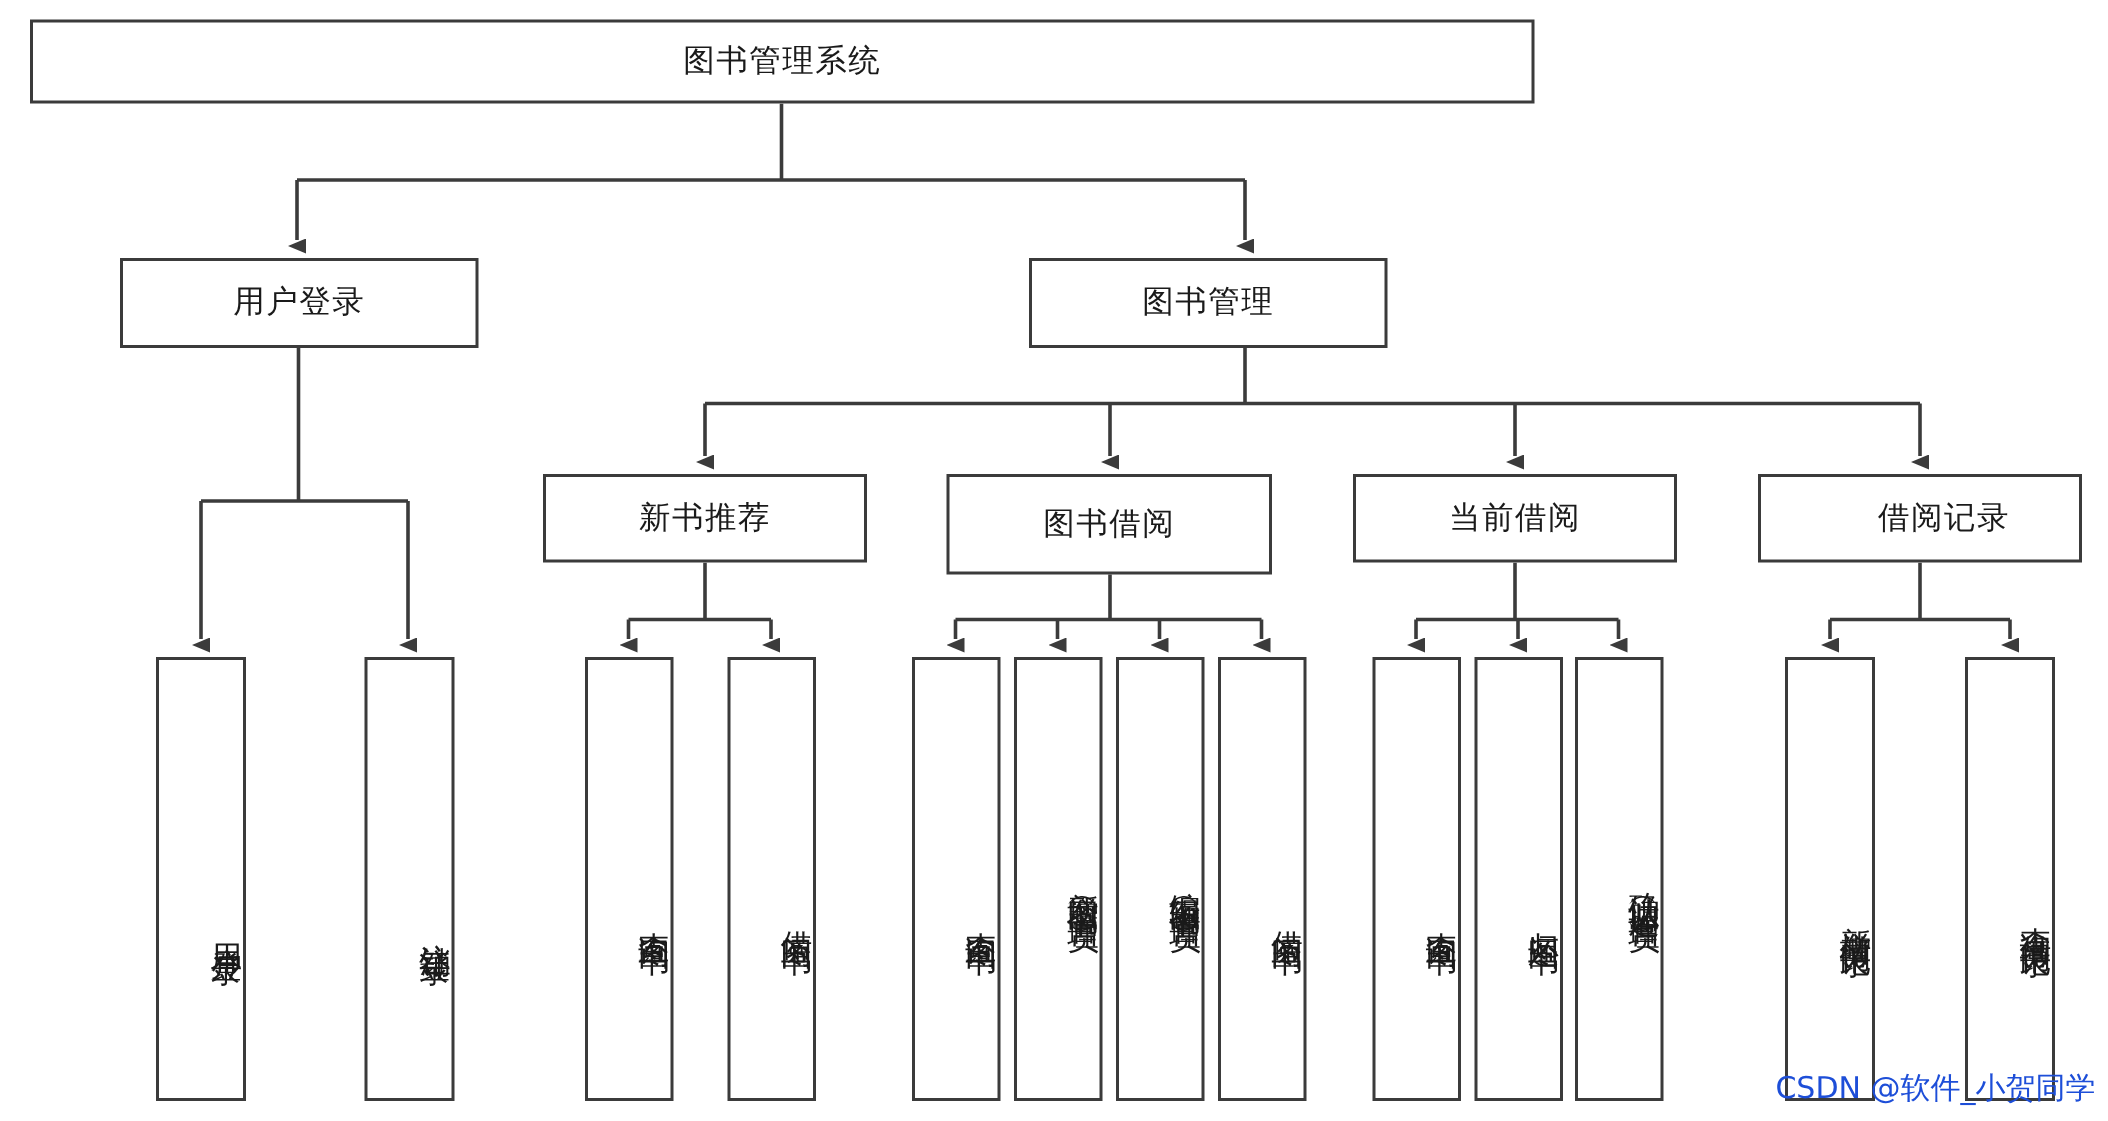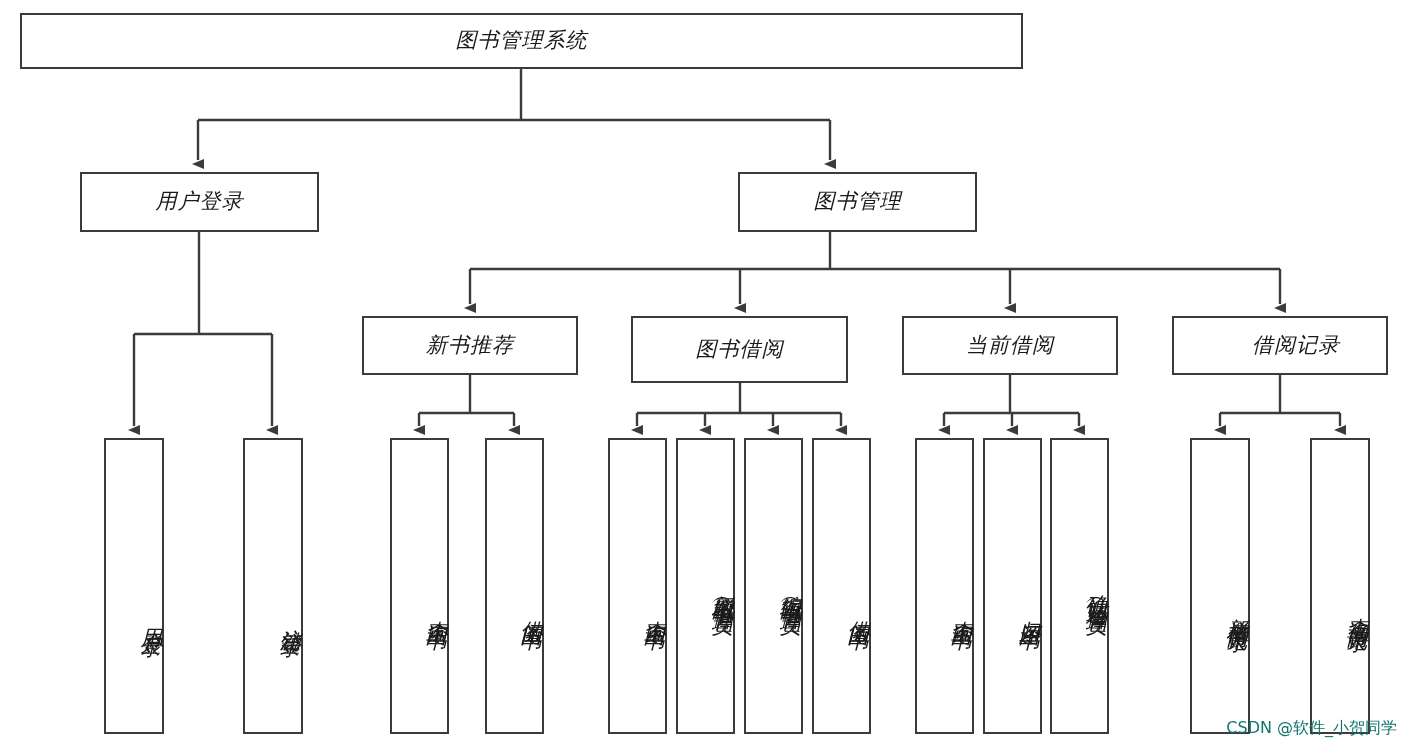--- a/index.html
+++ b/index.html
@@ -49,28 +49,27 @@
     align-items: flex-start;
     justify-content: center;
     padding-top: 16px;
   }
   .node.v.pad-top-sm { padding-top: 48px; }
   .node.v.pad-top-md { padding-top: 64px; }
   .node.v.pad-top-xs { padding-top: 10px; }
   .node-label {
     display: block;
     white-space: nowrap;
-    font-style: italic;
   }
   #watermark {
     position: absolute;
     right: 8px;
     bottom: 8px;
-    font-size: 16px;
-    color: #0f766e;
+    font-size: 20px;
+    color: #1d4ed8;
     z-index: 5;
     white-space: nowrap;
     font-family: "DejaVu Sans", "Liberation Sans", sans-serif;
   }
 </style>
 </head>
 <body>
 
 <div id="canvas">
 
@@ -117,21 +116,21 @@
       </g>
   </svg>
 
   <div id="nodes-layer">
       <div class="node h" style="left: 20px; top: 13px; width: 1003px; height: 56px;">
         <span class="node-label">图书管理系统</span>
       </div>
       <div class="node h" style="left: 80px; top: 172px; width: 239px; height: 60px;">
         <span class="node-label">用户登录</span>
       </div>
-      <div class="node h" style="left: 738px; top: 172px; width: 239px; height: 60px;">
+      <div class="node h" style="left: 686px; top: 172px; width: 239px; height: 60px;">
         <span class="node-label">图书管理</span>
       </div>
       <div class="node h" style="left: 362px; top: 316px; width: 216px; height: 59px;">
         <span class="node-label">新书推荐</span>
       </div>
       <div class="node h" style="left: 631px; top: 316px; width: 217px; height: 67px;">
         <span class="node-label">图书借阅</span>
       </div>
       <div class="node h" style="left: 902px; top: 316px; width: 216px; height: 59px;">
         <span class="node-label">当前借阅</span>

